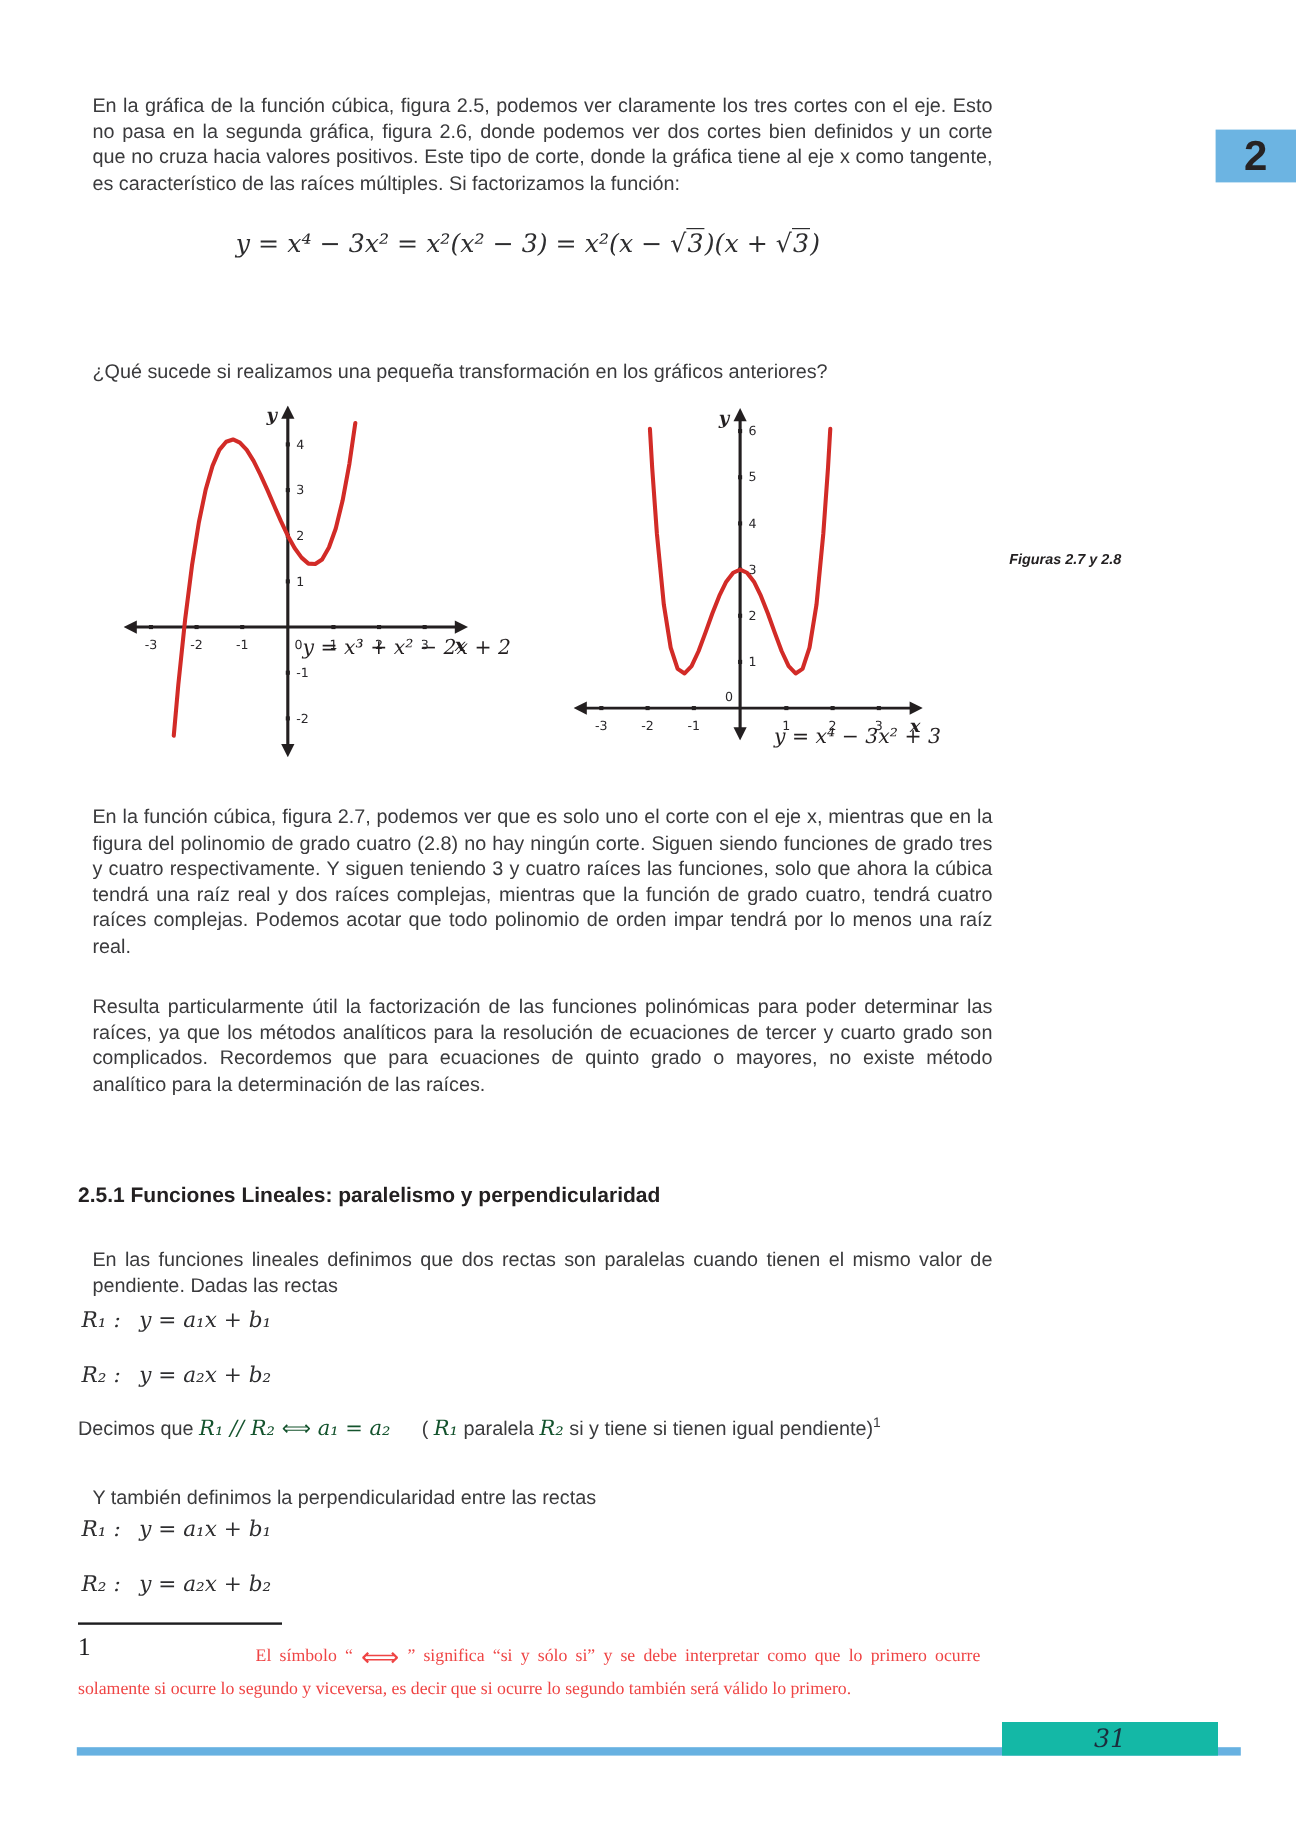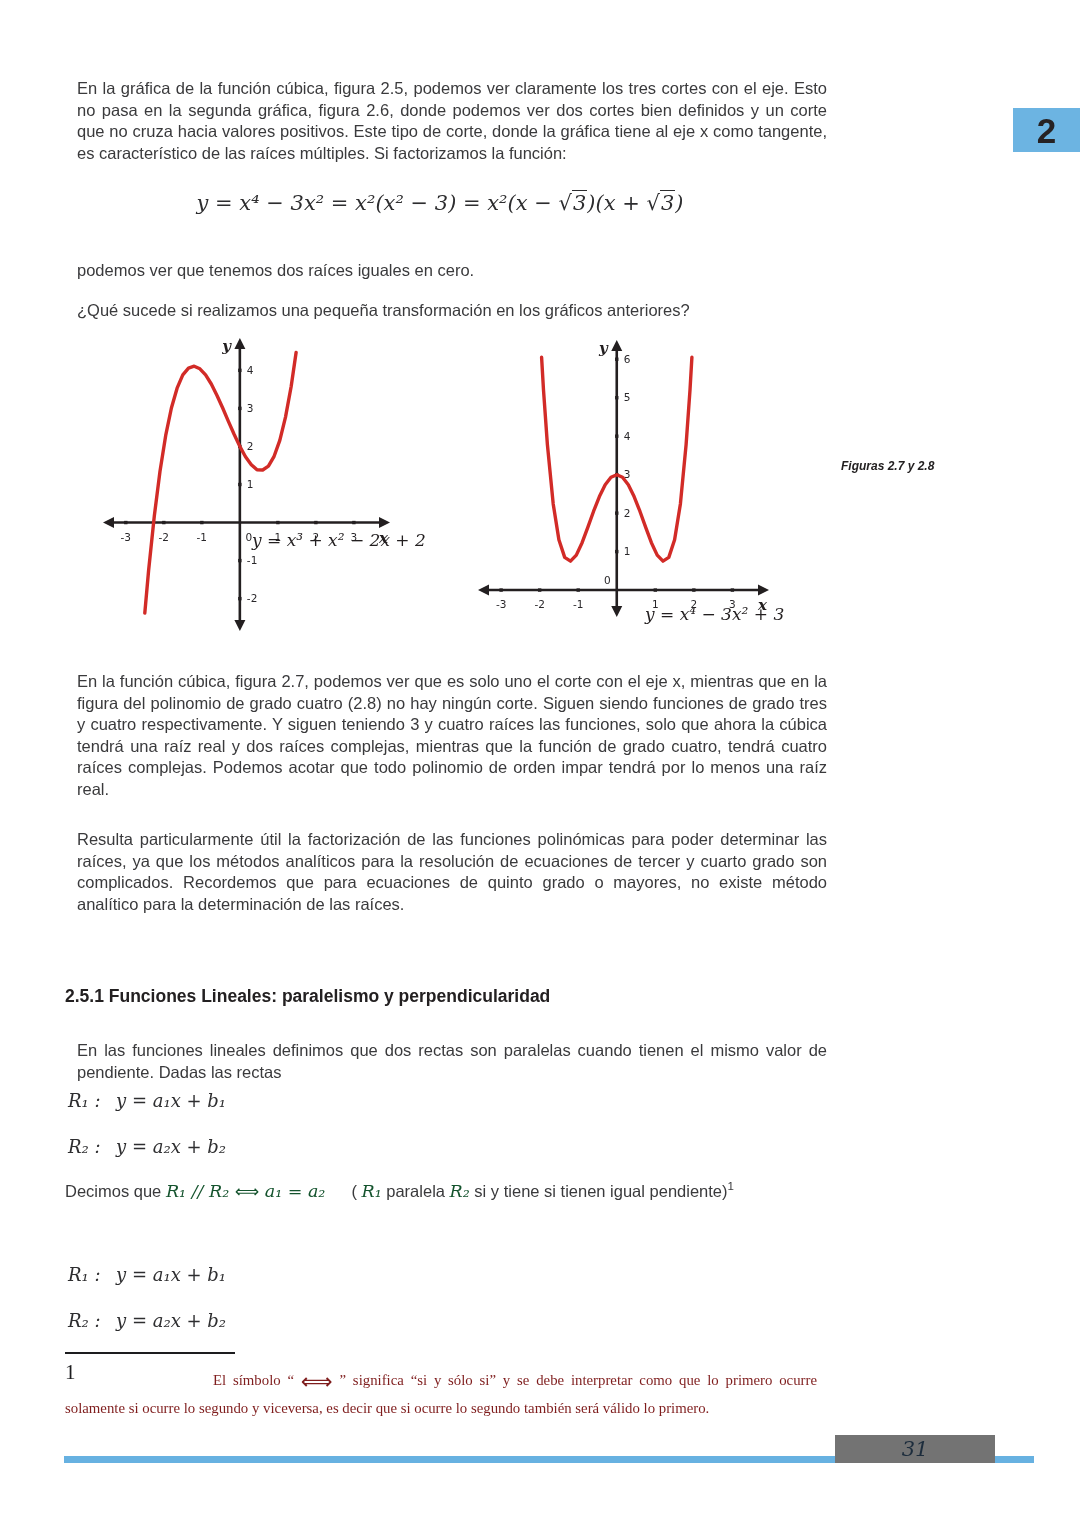--- a/index.html
+++ b/index.html
@@ -22,42 +22,41 @@
   .figure{position:absolute;}
   .figure svg{display:block;}
   .eq{position:absolute;font-family:"DejaVu Serif",serif;font-style:italic;font-size:17px;
       color:#231f20;white-space:nowrap;margin-top:48px;}
   .decimos{left:65px;width:760px;font-size:16.5px;margin:0;color:#3a3a3c;}
   .dm{font-family:"DejaVu Serif",serif;font-style:italic;font-size:17.5px;color:#14532d;}
   .darrow{font-family:"DejaVu Sans",sans-serif;font-style:normal;font-size:17px;}
   .fnrule{left:65px;top:1352px;width:170px;height:2.4px;background:#1d1d1f;}
   .fnmark{left:65px;top:1360px;font-family:"Liberation Serif",serif;font-size:21px;color:#1d1d1f;}
   .fntext{left:65px;top:1366px;width:752px;margin:0;font-family:"Liberation Serif",serif;
-          font-size:14.8px;line-height:28px;color:#7f1d1d;text-indent:148px;text-align:justify;}
+          font-size:14.8px;line-height:28px;color:#ef4444;text-indent:148px;text-align:justify;}
   .fnArrow{font-family:"DejaVu Sans",sans-serif;font-size:150%;vertical-align:-4px;line-height:0;}
   .footbar{left:64px;top:1456px;width:970px;height:7px;background:#67b1e1;}
-  .pagenumbox{left:835px;top:1435px;width:160px;height:28px;background:#737373;display:flex;
+  .pagenumbox{left:835px;top:1435px;width:180px;height:28px;background:#14b8a6;display:flex;
               align-items:center;justify-content:center;}
   .pagenumbox span{font-family:"DejaVu Serif",serif;font-style:italic;font-size:21px;color:#1c2c3c;}
   sup{font-size:70%;}
 </style>
 </head>
 <body>
 
 <div class="page">
 
   <div class="chaptab abs">
     <span>2</span>
   </div>
 
   <p class="body abs" style="top:66px">En la gráfica de la función cúbica, figura 2.5, podemos ver claramente los tres cortes con el eje. Esto no pasa en la segunda gráfica, figura 2.6, donde podemos ver dos cortes bien definidos y un corte que no cruza hacia valores positivos. Este tipo de corte, donde la gráfica tiene al eje x como tangente, es característico de las raíces múltiples. Si factorizamos la función:</p>
 
   <div class="formula abs" style="top:191px"><span>y = x⁴ − 3x² = x²(x² − 3) = x²(x − </span><span>√</span><span class="rad">3</span><span>)(x + </span><span>√</span><span class="rad">3</span><span>)</span></div>
 
-  <p class="body abs" style="top:248px">podemos ver que tenemos dos raíces iguales en cero.</p>
   <p class="body abs" style="top:288px">¿Qué sucede si realizamos una pequeña transformación en los gráficos anteriores?</p>
 
   <div class="figure" style="left:103px;top:338px">
       <svg width="287" height="293">
         <line x1="8" y1="184.55194805194805" x2="279" y2="184.55194805194805" stroke="#231f20" stroke-width="2.4"></line>
         <line x1="136.8476821192053" y1="8" x2="136.8476821192053" y2="285" stroke="#231f20" stroke-width="2.6"></line>
         <path d="M0 184.55194805194805 L11 179.05194805194805 L11 190.05194805194805 Z" fill="#231f20"></path>
         <path d="M287 184.55194805194805 L276 179.05194805194805 L276 190.05194805194805 Z" fill="#231f20"></path>
         <path d="M136.8476821192053 0 L131.3476821192053 11 L142.3476821192053 11 Z" fill="#231f20"></path>
         <path d="M136.8476821192053 293 L131.3476821192053 282 L142.3476821192053 282 Z" fill="#231f20"></path>
@@ -144,20 +143,21 @@
 
   <div class="mathline abs" style="top:1090px">
     <span class="rlab">R₁ :</span><span>y = a₁x + b₁</span>
   </div>
   <div class="mathline abs" style="top:1136px">
     <span class="rlab">R₂ :</span><span>y = a₂x + b₂</span>
   </div>
 
   <p class="decimos abs" style="top:1180px"><span>Decimos que </span><span class="dm">R₁ // R₂ </span><span class="dm darrow">⟺</span><span class="dm"> a₁ = a₂</span><span style="margin-left:26px">( </span><span class="dm">R₁</span><span> paralela </span><span class="dm">R₂</span><span> si y tiene si tienen igual pendiente)</span><sup>1</sup></p>
 
+  <p class="body abs" style="top:1226px;text-align:left">Y también definimos la perpendicularidad entre las rectas</p>
 
   <div class="mathline abs" style="top:1264px">
     <span class="rlab">R₁ :</span><span>y = a₁x + b₁</span>
   </div>
   <div class="mathline abs" style="top:1310px">
     <span class="rlab">R₂ :</span><span>y = a₂x + b₂</span>
   </div>
 
   <div class="fnrule abs"></div>
   <div class="fnmark abs">1</div>

